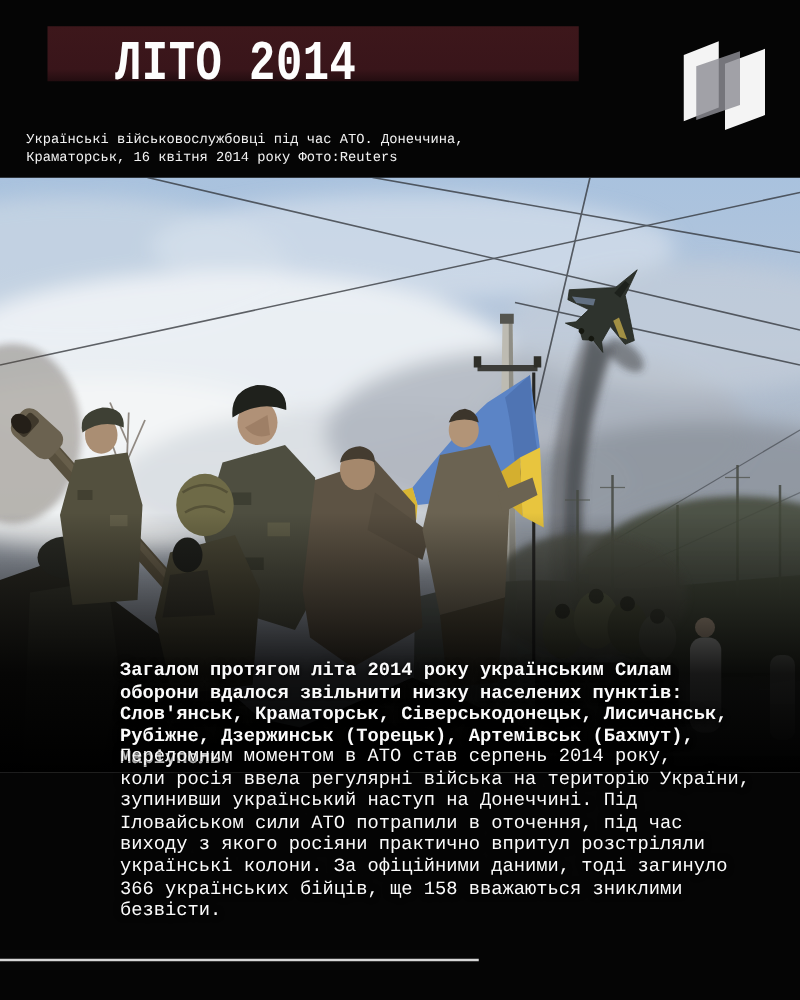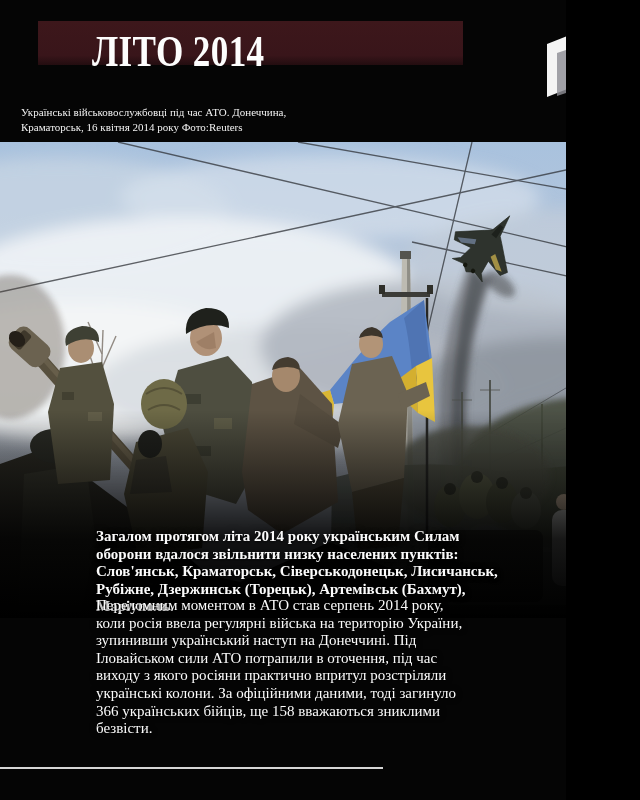--- a/index.html
+++ b/index.html
@@ -1,19 +1,19 @@
 <!DOCTYPE html>
 <html><head>
 <meta charset="utf-8">
 <style>
   html,body{margin:0;padding:0;background:#000;}
   .stage{
-    position:relative;width:566px;height:800px;overflow:hidden;
+    position:relative;width:640px;height:800px;overflow:hidden;
     background:#050505;
-    font-family:Liberation Serif, serif;
+    font-family:Liberation Mono, monospace;
     -webkit-font-smoothing:antialiased;
   }
   
   .title-bar{
     position:absolute;left:38px;top:21px;width:425px;height:44px;
     background:linear-gradient(#3d171b,#39151a 78%,#230d10);
   }
   .page-title{
     position:absolute;left:92px;top:29px;margin:0;
     color:#fdfdfd;font-size:45px;font-weight:700;line-height:1;

